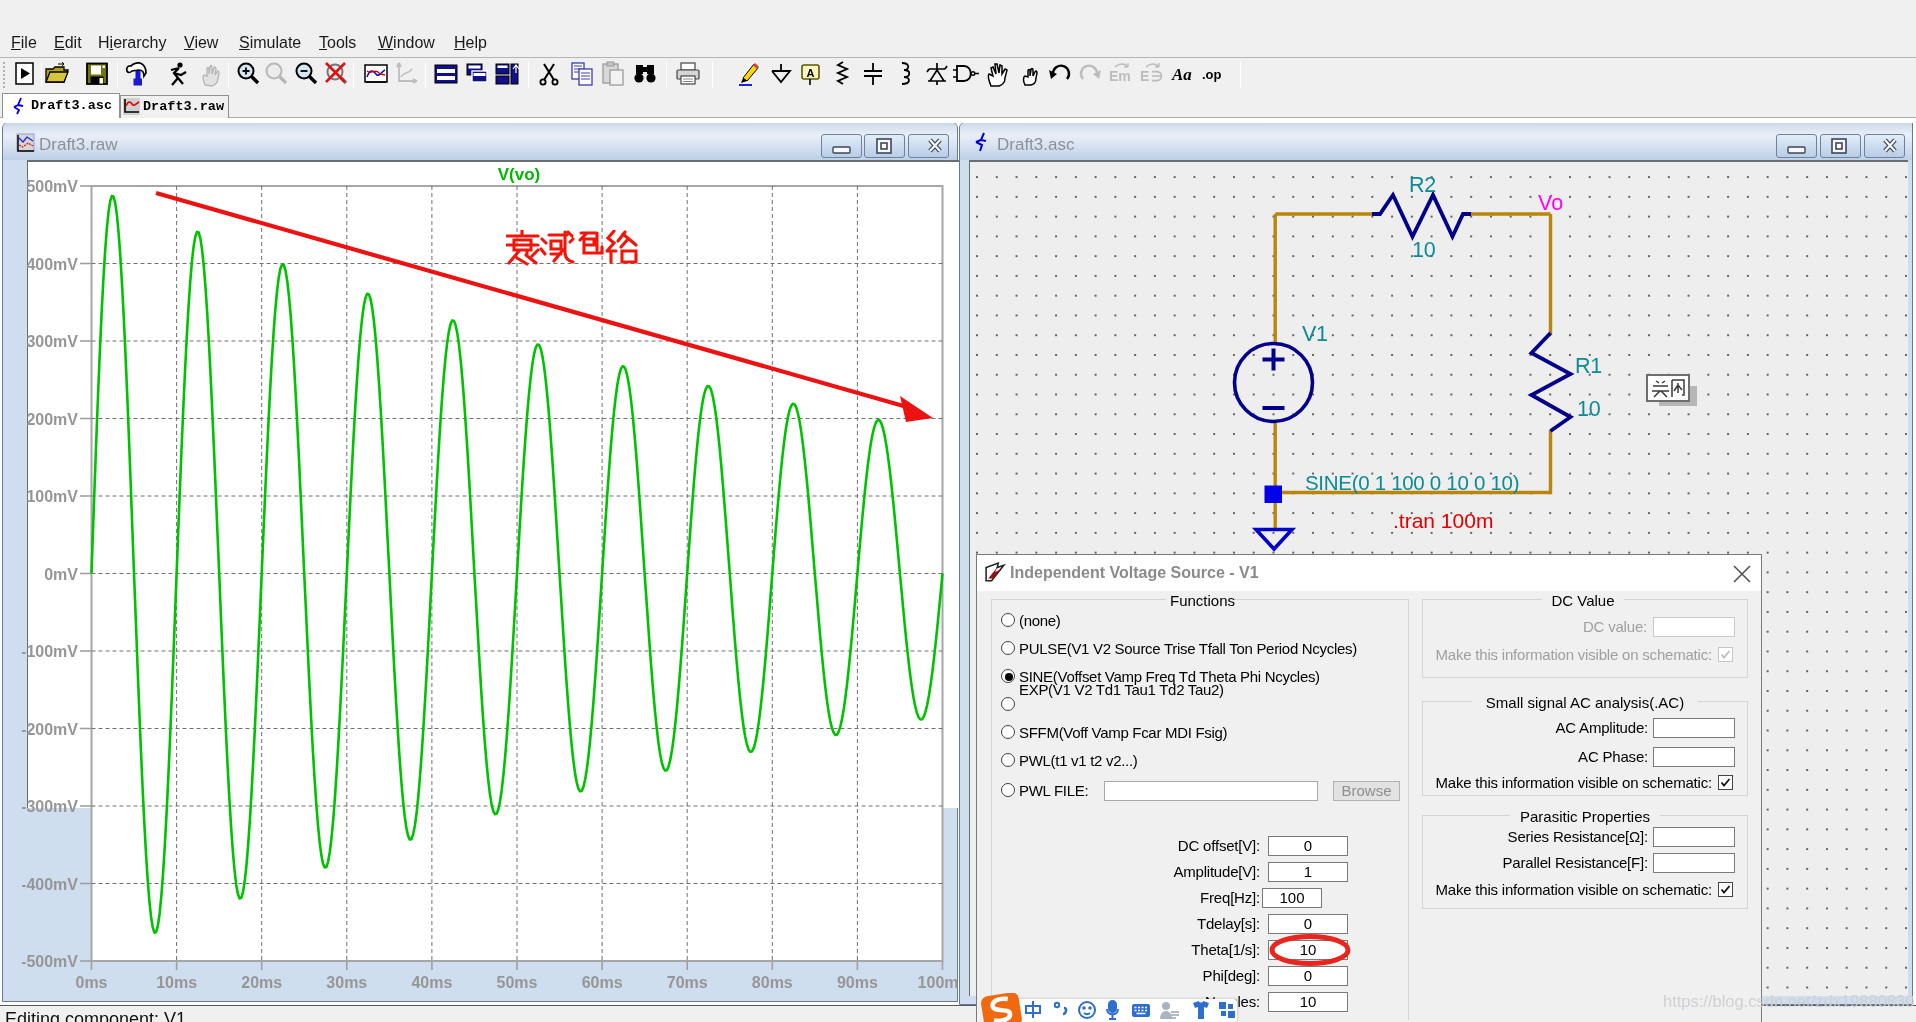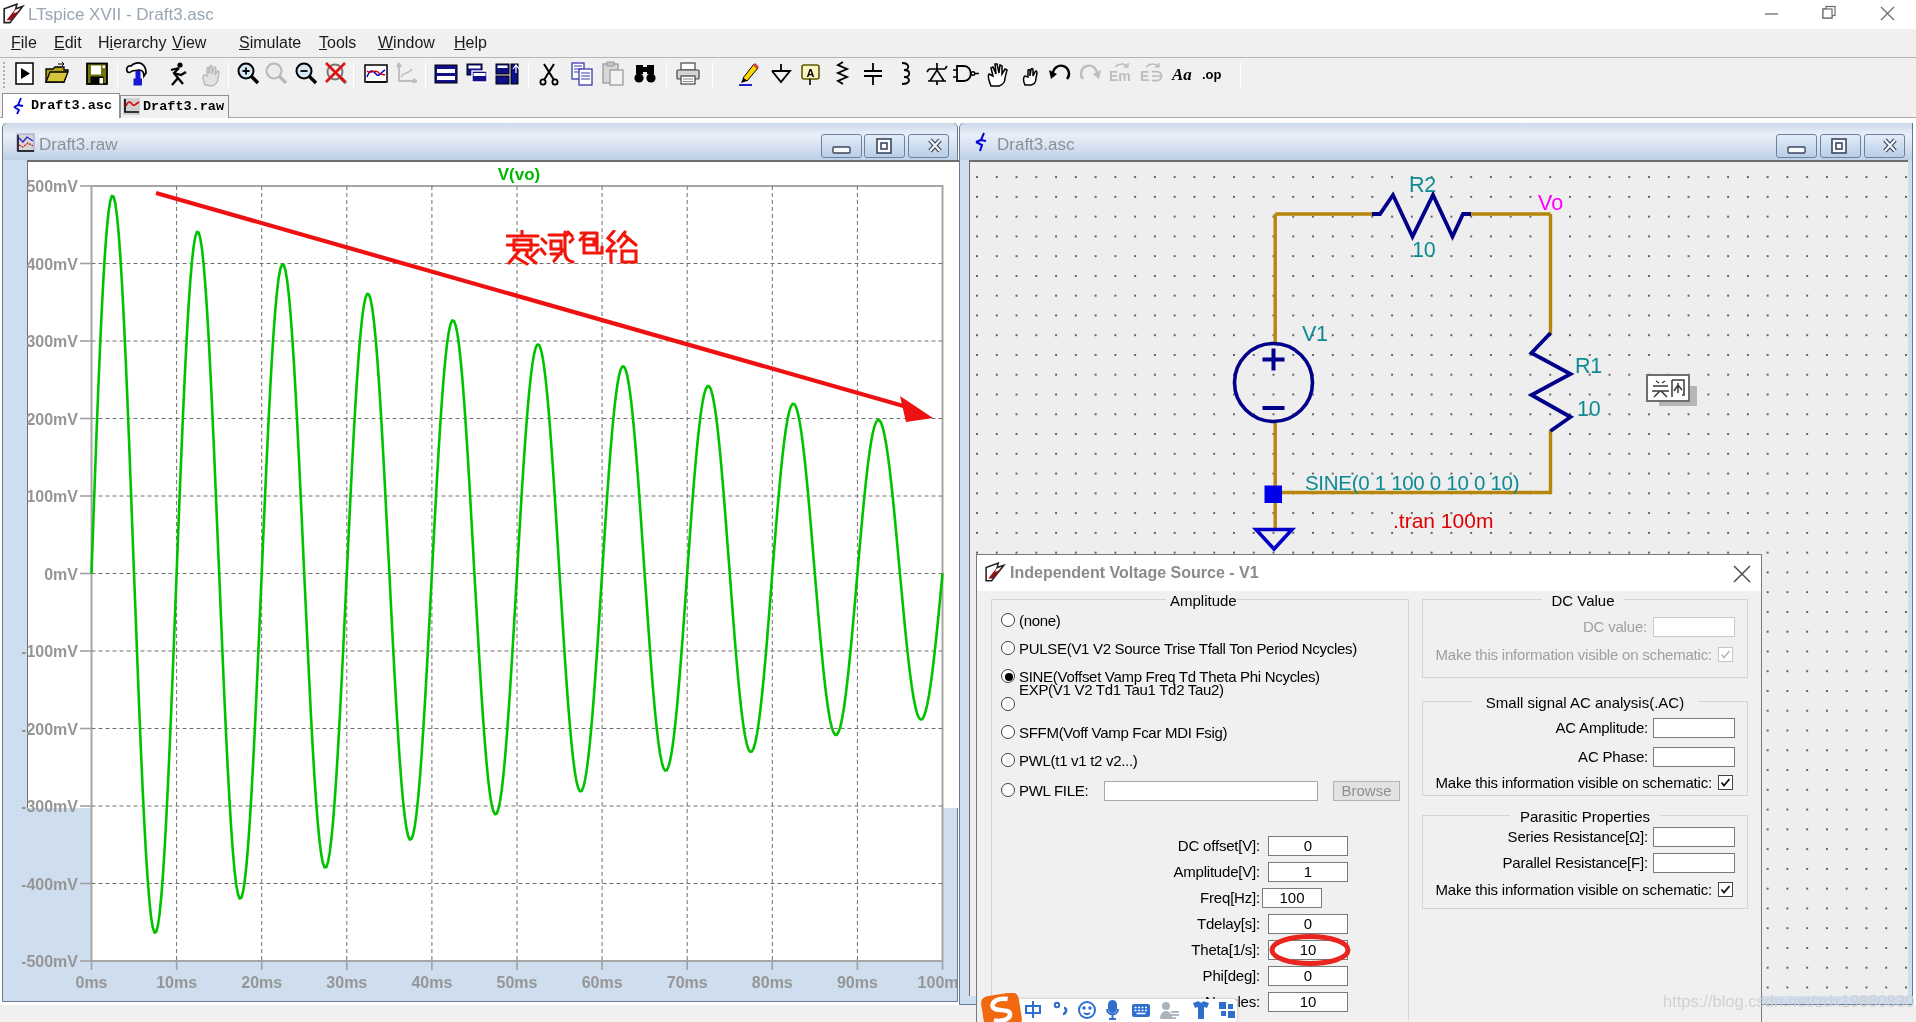--- a/index.html
+++ b/index.html
@@ -47,40 +47,26 @@
 .radio{position:absolute;width:14px;height:14px;border:1.5px solid #404040;border-radius:50%;background:#fff;}
 .chk{position:absolute;width:15px;height:15px;border:1px solid #454545;background:#fff;}
 
 #status{position:absolute;left:0;top:1005px;width:1916px;height:17px;background:#f0f0f0;border-top:1px solid #595959;}
 #statustxt{position:absolute;left:5px;top:3px;font-size:18px;color:#111;}
 #watermark{position:absolute;left:1663px;top:992px;font-size:16.5px;color:rgba(205,207,210,0.95);z-index:9;white-space:nowrap;}
 </style></head>
 <body>
 <div id="root">
 
-<div id="titlebar">
- <svg class="abs" style="left:3px;top:3px" width="22" height="22" viewBox="0 0 19 19">
-  <path d="M1 17 L1 5 L12 1 L11 5 L17 3 L6 17 Z" fill="#fff" stroke="#222" stroke-width="1.4"></path>
-  <path d="M3 15 L12 3.5 L9 9 L15 6.5 L7 15 Z" fill="#8f1318"></path>
- </svg>
- <span id="titletxt">LTspice XVII - Draft3.asc</span>
- <svg class="abs" style="left:1764px;top:5px" width="140" height="18" viewBox="0 0 140 18">
-  <line x1="1" y1="9" x2="14" y2="9" stroke="#6b6b6b" stroke-width="1.3"></line>
-  <rect x="59" y="4" width="9" height="9" fill="none" stroke="#6b6b6b" stroke-width="1.2"></rect>
-  <rect x="62" y="1.5" width="9" height="9" fill="#fff" stroke="#6b6b6b" stroke-width="1.2"></rect>
-  <rect x="59" y="4" width="9" height="9" fill="#fff" stroke="#6b6b6b" stroke-width="1.2"></rect>
-  <path d="M117 2 L130 15 M130 2 L117 15" stroke="#6b6b6b" stroke-width="1.3"></path>
- </svg>
-</div>
 
 <div id="menubar">
  <span class="mi" style="left:11px"><u>F</u>ile</span>
  <span class="mi" style="left:54px"><u>E</u>dit</span>
  <span class="mi" style="left:98px">H<u>i</u>erarchy</span>
- <span class="mi" style="left:172px"><u>V</u>iew</span>
+ <span class="mi" style="left:184px"><u>V</u>iew</span>
  <span class="mi" style="left:239px"><u>S</u>imulate</span>
  <span class="mi" style="left:319px"><u>T</u>ools</span>
  <span class="mi" style="left:378px"><u>W</u>indow</span>
  <span class="mi" style="left:454px"><u>H</u>elp</span>
 </div>
 
 <div id="toolbar">
 <div style="position:absolute;left:3px;top:4px;width:3px;height:26px;border-left:2px dotted #b0b0b0"></div>
       <div class="sep" style="left:41px"></div>
       <div class="sep" style="left:117px"></div>
@@ -441,21 +427,21 @@
 <div id="dlgtitle"></div>
 <svg class="abs" style="left:8px;top:7px" width="21" height="21" viewBox="0 0 19 19">
           <path d="M1 17 L1 5 L12 1 L11 5 L17 3 L6 17 Z" fill="#fff" stroke="#222" stroke-width="1.4"></path>
           <path d="M3 15 L12 3.5 L9 9 L15 6.5 L7 15 Z" fill="#8f1318"></path>
         </svg>
 <span id="dlgname">Independent Voltage Source - V1</span>
 <svg class="abs" style="left:755px;top:9px" width="20" height="20" viewBox="0 0 20 20">
           <path d="M2 2 L18 18 M18 2 L2 18" stroke="#4c4c4c" stroke-width="1.5"></path>
         </svg>
 <div class="grp" style="left:14px;top:44px;width:418px;height:421px;border-bottom:none"></div>
-<div class="grplab" style="left:189px;top:37px;width:68px;text-align:center;white-space:nowrap">Amplitude</div>
+<div class="grplab" style="left:189px;top:37px;width:68px;text-align:center;white-space:nowrap">Functions</div>
 <div class="grp" style="left:445px;top:44px;width:326px;height:79px"></div>
 <div class="grplab" style="left:565px;top:37px;width:82px;text-align:center;white-space:nowrap">DC Value</div>
 <div class="grp" style="left:445px;top:146px;width:326px;height:95px"></div>
 <div class="grplab" style="left:495px;top:139px;width:226px;text-align:center;white-space:nowrap">Small signal AC analysis(.AC)</div>
 <div class="grp" style="left:445px;top:260px;width:326px;height:94px"></div>
 <div class="grplab" style="left:533px;top:253px;width:150px;text-align:center;white-space:nowrap">Parasitic Properties</div>
 <div class="radio" style="left:24px;top:58px"></div>
 <span class="dtext" style="left:42px;top:57px">(none)</span>
 <div class="radio" style="left:24px;top:86px"></div>
 <span class="dtext" style="left:42px;top:85px">PULSE(V1 V2 Source Trise Tfall Ton Period Ncycles)</span>
@@ -551,13 +537,16 @@
 <path d="M180,4 L186,2 C186,4 190,4 190,2 L196,4 L194,9 L191,8 L191,20 L185,20 L185,8 L182,9 Z" fill="#2e6fce"></path>
 <g fill="#2e6fce">
           <rect x="206" y="3" width="7" height="7"></rect>
           <rect x="215" y="5" width="5" height="5"></rect>
           <rect x="208" y="12" width="5" height="5"></rect>
           <rect x="215" y="12" width="7" height="7"></rect>
         </g>
 </svg>
 </div>
 
+<div id="status">
+      <span id="statustxt">Editing component: V1</span>
+    </div>
 <div id="watermark">https://blog.csdn.net/zdx19880830</div>
 </div>
 </body></html>

